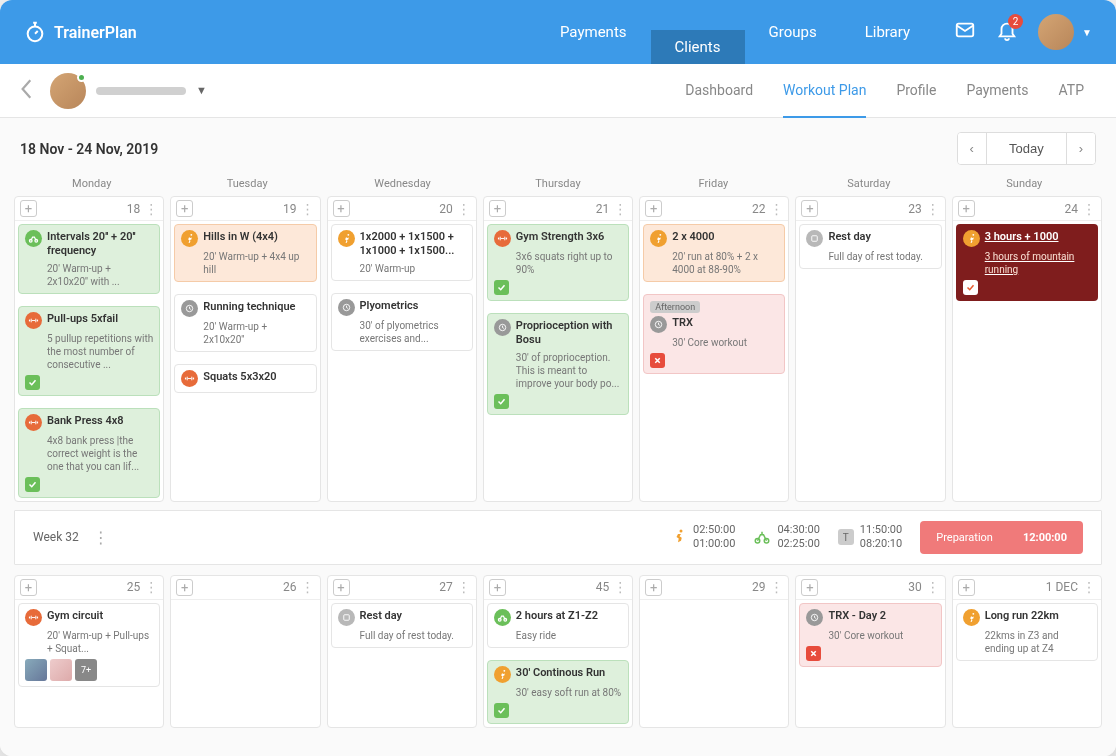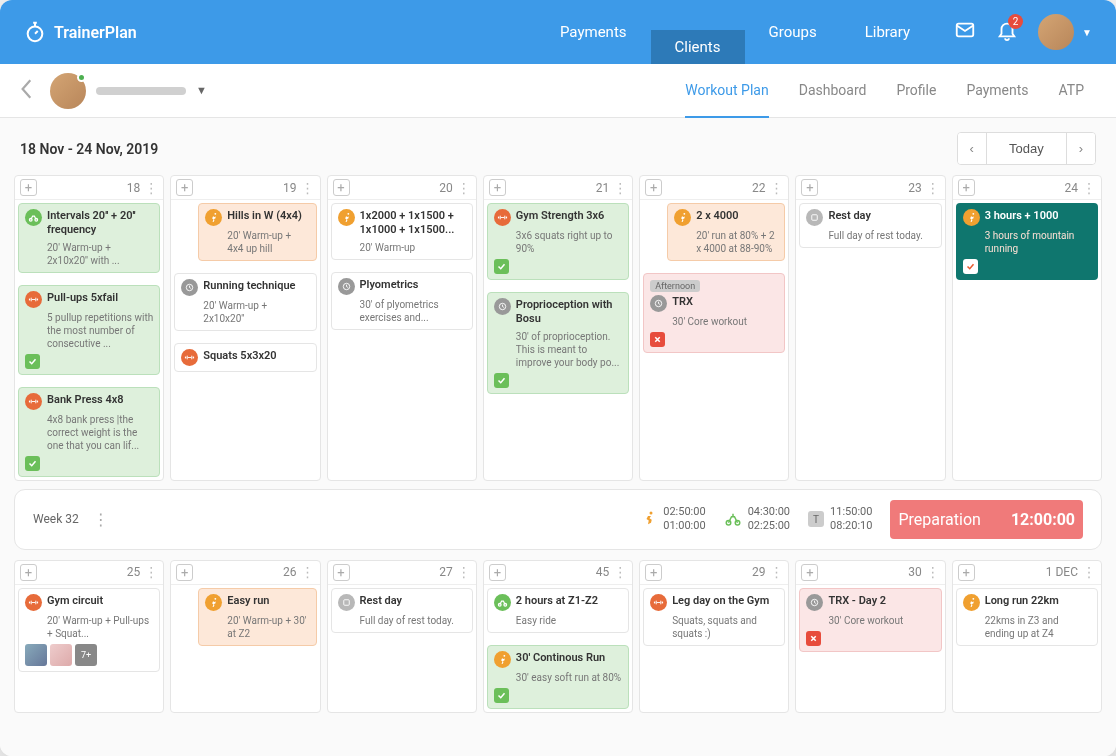--- a/index.html
+++ b/index.html
@@ -44,22 +44,22 @@
 .day-header { display: flex; align-items: center; padding: 3px 5px; border-bottom: 1px solid #eee; font-size: 11px; color: #888; }
 .add-btn { width: 17px; height: 17px; border: 1px solid #ccc; border-radius: 3px; display: flex; align-items: center; justify-content: center; color: #aaa; font-size: 13px; cursor: pointer; line-height: 1; }
 .day-num { margin-left: auto; margin-right: 4px; font-size: 12px; }
 .day-menu { cursor: pointer; color: #bbb; font-size: 14px; }
 .day-body { flex: 1; padding: 3px; display: flex; flex-direction: column; gap: 12px; }
 
 
 .card { border-radius: 4px; padding: 5px 6px; font-size: 11px; position: relative; border: 1px solid transparent; }
 .card.green { background: #def0dc; border-color: #bbe0bb; }
 .card.white { background: #fff; border-color: #e5e5e5; }
-.card.orange { background: #0f766e; color: #fff; }
-.card.orange-light { background: #fde8d9; border-color: #f5cba8; margin-left: 24px; }
+.card.orange { background: #7f1d1d; color: #fff; text-decoration: underline; }
+.card.orange-light { background: #fde8d9; border-color: #f5cba8; }
 .card.pink { background: #fbe6e6; border-color: #f2c6c6; }
 .ctitle { font-weight: 600; font-size: 11px; display: flex; align-items: flex-start; gap: 5px; line-height: 1.3; color: #333; }
 .card.orange .ctitle { color: #fff; }
 .cdesc { font-size: 10px; color: #777; margin-top: 3px; margin-left: 22px; line-height: 1.3; }
 .card.orange .cdesc { color: #fbe0d4; }
 .cicon { width: 17px; height: 17px; border-radius: 50%; display: inline-flex; align-items: center; justify-content: center; flex-shrink: 0; }
 .cicon svg { width: 11px; height: 11px; }
 .cicon.run { background: #f0a030; }
 .cicon.strength { background: #e76b3a; }
 .cicon.bike { background: #6bbf5a; }
@@ -72,28 +72,28 @@
 .check svg { width: 9px; height: 9px; }
 .card.orange .check { background: #fff; }
 .card.orange .check svg { stroke: #e65a2e; }
 .tag { display: inline-block; background: #ccc; color: #666; font-size: 9px; padding: 1px 5px; border-radius: 3px; margin-bottom: 3px; }
 .thumbs { display: flex; gap: 3px; margin-top: 4px; margin-left: 0px; }
 .thumb { width: 22px; height: 22px; border-radius: 3px; background: linear-gradient(135deg,#8ab,#679); }
 .thumb.t2 { background: linear-gradient(135deg,#ecc,#daa); }
 .thumb.more { background: #888; color: #fff; font-size: 9px; display: flex; align-items: center; justify-content: center; }
 
 
-.week-summary { display: flex; align-items: center; padding: 10px 18px; margin: 8px 14px 0; background: #fff; border: 1px solid #e5e5e5; border-radius: 11px; gap: 14px; }
+.week-summary { display: flex; align-items: center; padding: 10px 18px; margin: 8px 14px 0; background: #fff; border: 1px solid #e5e5e5; border-radius: 1px; gap: 14px; }
 .week-label { font-size: 12px; color: #666; }
 .week-more { color: #aaa; cursor: pointer; }
 .stats { margin-left: auto; display: flex; gap: 18px; align-items: center; }
 .stat { display: flex; align-items: center; gap: 6px; font-size: 11px; color: #666; }
 .stat-icon { width: 18px; height: 18px; }
 .stat-vals { display: flex; flex-direction: column; line-height: 1.3; }
-.prep-pill { background: #f07a7a; color: #fff; padding: 10px 8px; border-radius: 4px; display: flex; gap: 30px; font-size: 16px; align-items: center; }
+.prep-pill { background: #f07a7a; color: #fff; padding: 10px 16px; border-radius: 4px; display: flex; gap: 30px; font-size: 11px; align-items: center; }
 
 .calendar-area { overflow-y: auto; flex: 1; background: #fafafa; padding-bottom: 20px; }
 </style>
 </head>
 <body>
 
 <div class="app">
 
   <div class="topbar">
     <div class="logo">
@@ -134,39 +134,48 @@
       <svg width="14" height="22" viewBox="0 0 12 20" fill="none" stroke="#aaa" stroke-width="2">
           <path d="M9 2l-7 8 7 8"></path>
         </svg>
     </div>
     <div class="client-avatar">
         <span class="dot"></span>
       </div>
     <div class="name-bar"></div>
     <span class="name-chev">▼</span>
     <div class="subtabs">
+      <div class="subtab">Dashboard</div>
       <div class="subtab active">Workout Plan</div>
-      <div class="subtab">Dashboard</div>
       <div class="subtab">Profile</div>
       <div class="subtab">Payments</div>
       <div class="subtab">ATP</div>
     </div>
   </div>
 
   <div class="calendar-area">
 
     <div class="toolbar">
       <div class="date-range">18 Nov - 24 Nov, 2019</div>
       <div class="nav-btns">
         <button class="nav-btn">‹</button>
         <button class="nav-btn today">Today</button>
         <button class="nav-btn">›</button>
       </div>
     </div>
 
+    <div class="week-head">
+      <div>Monday</div>
+      <div>Tuesday</div>
+      <div>Wednesday</div>
+      <div>Thursday</div>
+      <div>Friday</div>
+      <div>Saturday</div>
+      <div>Sunday</div>
+    </div>
 
     <div class="days-row" id="week1-row">
         <div class="day-cell">
           <div class="day-header">
             <span class="add-btn">+</span>
             <span class="day-num">18</span>
             <span class="day-menu">⋮</span>
           </div>
           <div class="day-body">
             <div class="card green">
@@ -481,32 +490,20 @@
             </div>
           </div>
         </div>
         <div class="day-cell">
           <div class="day-header">
             <span class="add-btn">+</span>
             <span class="day-num">26</span>
             <span class="day-menu">⋮</span>
           </div>
           <div class="day-body">
-            <div class="card orange-light">
-              <div class="ctitle">
-                <span class="cicon run">
-                  <svg viewBox="0 0 24 24" fill="#fff">
-                    <circle cx="16" cy="4" r="2"></circle>
-                    <path d="M10 22l2-6-3-2 2-5 3 2 3-1-1 4-3 1 1 3-2 4z"></path>
-                  </svg>
-                </span>
-                <span>Easy run</span>
-              </div>
-              <div class="cdesc">20' Warm-up + 30' at Z2</div>
-            </div>
           </div>
         </div>
         <div class="day-cell">
           <div class="day-header">
             <span class="add-btn">+</span>
             <span class="day-num">27</span>
             <span class="day-menu">⋮</span>
           </div>
           <div class="day-body">
             <div class="card white">
@@ -556,37 +553,20 @@
                 </svg>
               </div></div>
           </div>
         </div>
         <div class="day-cell">
           <div class="day-header">
             <span class="add-btn">+</span>
             <span class="day-num">29</span>
             <span class="day-menu">⋮</span>
           </div>
-          <div class="day-body">
-            <div class="card white">
-              <div class="ctitle">
-                <span class="cicon strength">
-                  <svg viewBox="0 0 24 24" fill="#fff">
-                    <rect x="2" y="10" width="3" height="4"></rect>
-                    <rect x="19" y="10" width="3" height="4"></rect>
-                    <rect x="6" y="8" width="2" height="8"></rect>
-                    <rect x="16" y="8" width="2" height="8"></rect>
-                    <rect x="8" y="11" width="8" height="2"></rect>
-                  </svg>
-                </span>
-                <span>Leg day on the Gym</span>
-              </div>
-              <div class="cdesc">Squats, squats and squats :)</div>
-            </div>
-          </div>
         </div>
         <div class="day-cell">
           <div class="day-header">
             <span class="add-btn">+</span>
             <span class="day-num">30</span>
             <span class="day-menu">⋮</span>
           </div>
           <div class="day-body">
             <div class="card pink"><div class="ctitle">
                 <span class="cicon gray">

